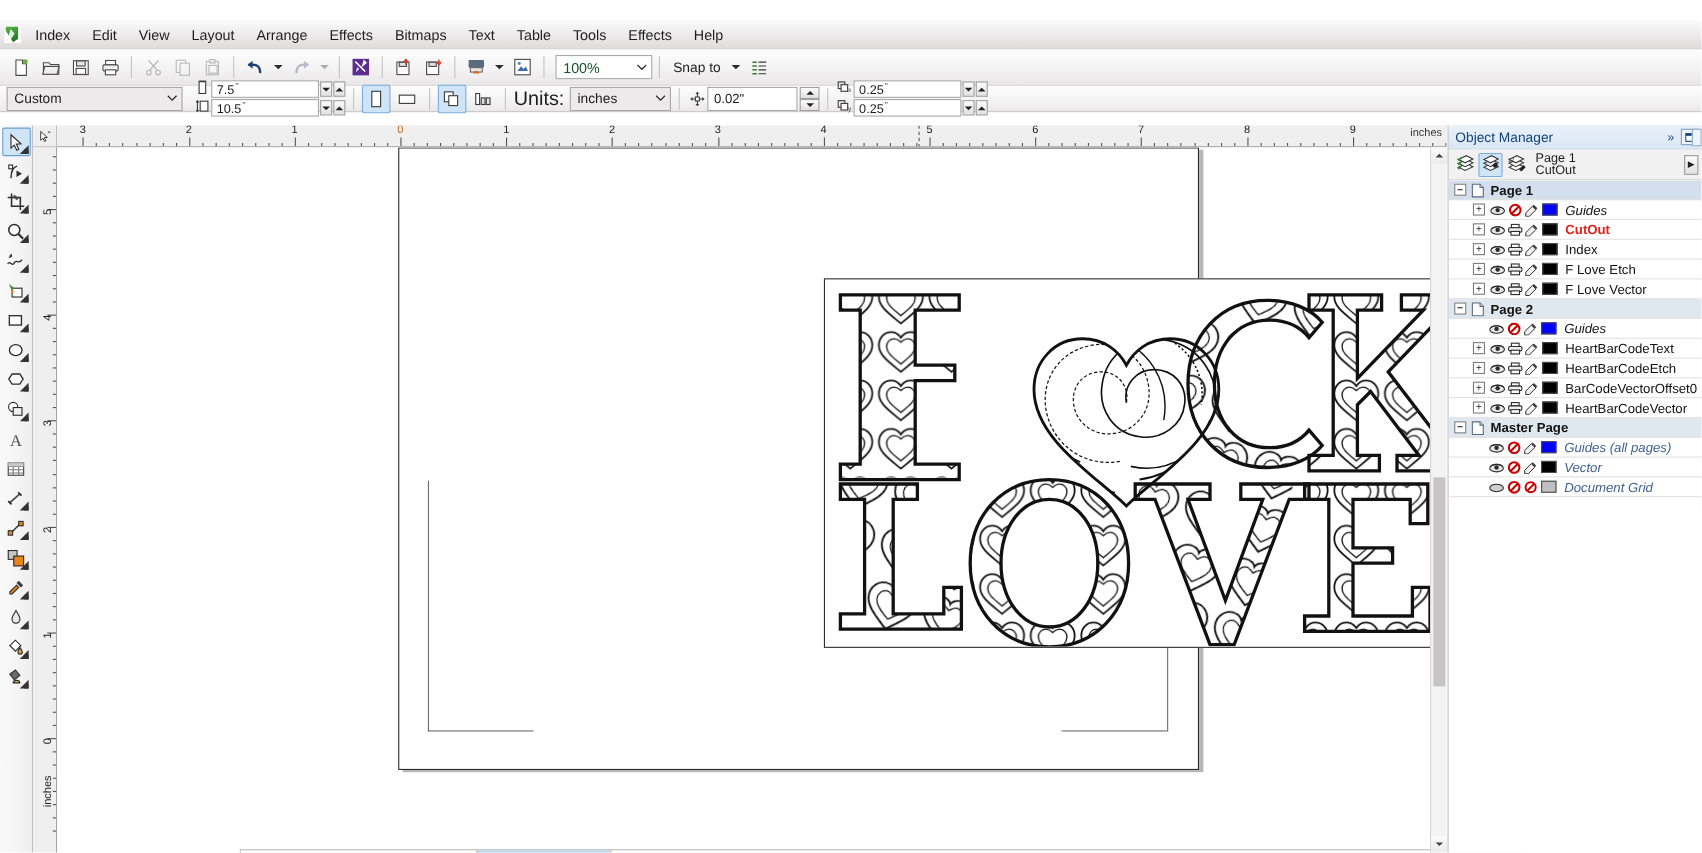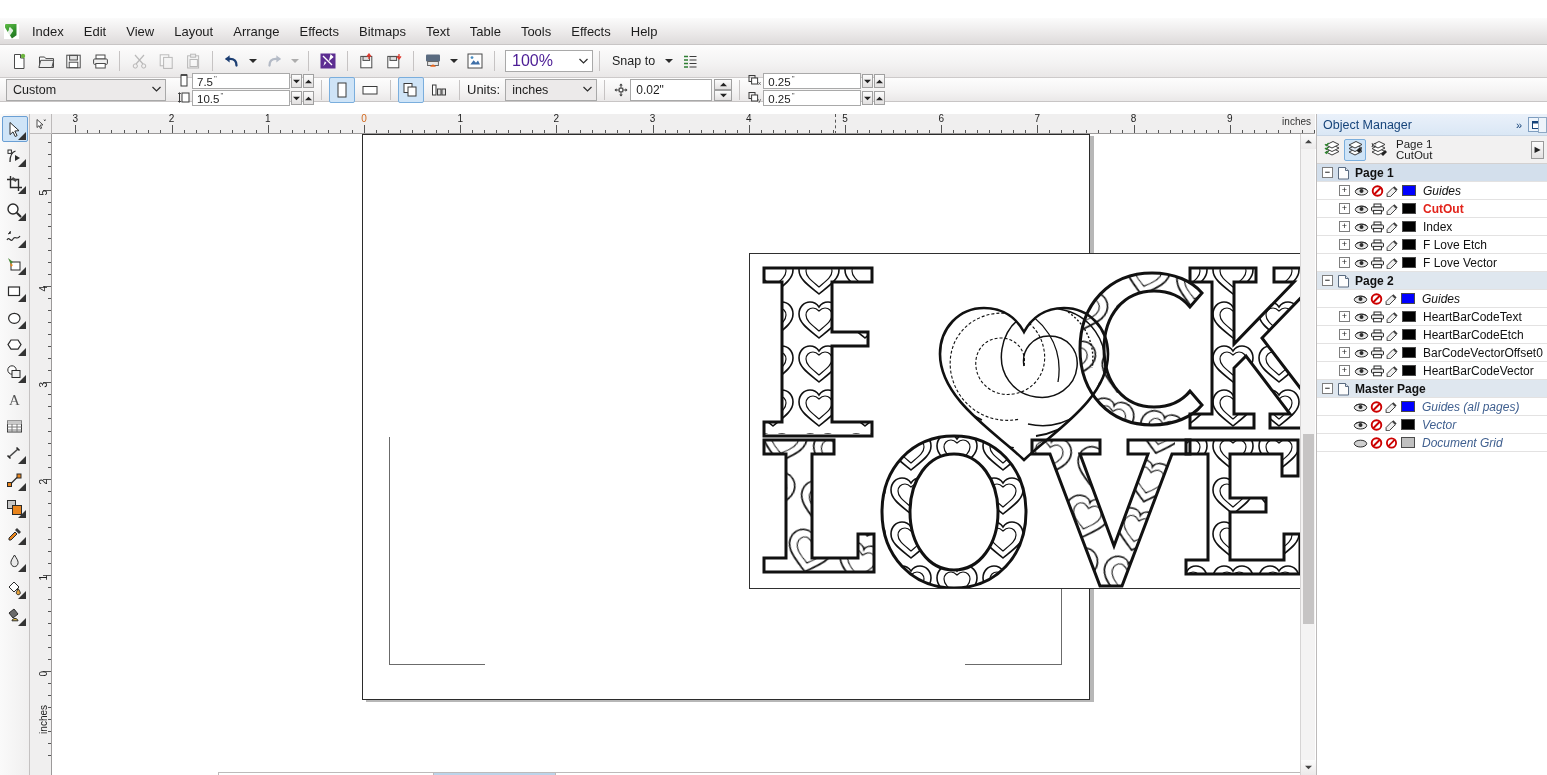--- a/index.html
+++ b/index.html
@@ -76,21 +76,21 @@
   .drop-arrow {
     width: 14px; height: 26px; display: flex; align-items: center; justify-content: center;
     font-size: 7px; color: #333;
   }
   .drop-arrow.disabled { opacity: .35; }
 
   .zoombox {
     display: flex; align-items: center; height: 22px; width: 88px;
     border: 1px solid #a9a9a9; background: #ffffff; margin-left: 4px;
   }
-  .zoombox .zv { flex: 1; padding-left: 6px; font-size: 16px; color: #4c1d95; }
+  .zoombox .zv { flex: 1; padding-left: 6px; font-size: 13px; color: #14532d; }
   .zoombox .zar {
     width: 18px; height: 20px; display:flex;align-items:center;justify-content:center;
     font-size: 8px; color:#333;
   }
   .snapto { display:flex; align-items:center; padding: 0 6px; font-size:12.5px; color:#1d1d1d;}
 
   
   .toolbar2 {
     position: absolute; left: 0; top: 78px; width: 1547px; height: 24px;
     background: linear-gradient(180deg,#fdfdfd 0%,#f4f3f3 60%,#eae8e8 100%);
@@ -557,21 +557,21 @@
     <svg width="18" height="18" viewBox="0 0 18 18">
           <rect x="2.5" y="4" width="3.5" height="10" fill="#fff" stroke="#3b3b3b"></rect>
           <rect x="7.5" y="8" width="3.5" height="6" fill="#e0e0e0" stroke="#3b3b3b"></rect>
           <rect x="12" y="8" width="3.5" height="6" fill="#e0e0e0" stroke="#3b3b3b"></rect>
         </svg>
   </div>
 
   <div class="tsep"></div>
 
   <div style="display:flex;align-items:center;gap:5px;">
-    <span style="font-size:13px;color:#1d1d1d;">Units:</span>
+    <span style="font-size:18px;color:#1d1d1d;">Units:</span>
     <div class="combo gray" style="width:92px;">
       <div class="cv">inches</div>
       <div class="car">
         <svg width="9" height="6" viewBox="0 0 9 6">
               <path d="M0.5 1l4 4 4-4" fill="none" stroke="#2b2b2b" stroke-width="1.2"></path>
             </svg>
       </div>
     </div>
   </div>
 

